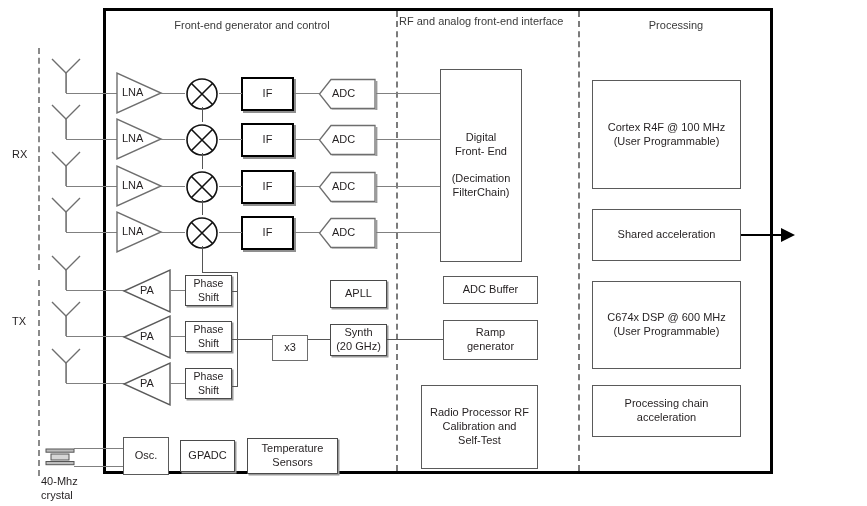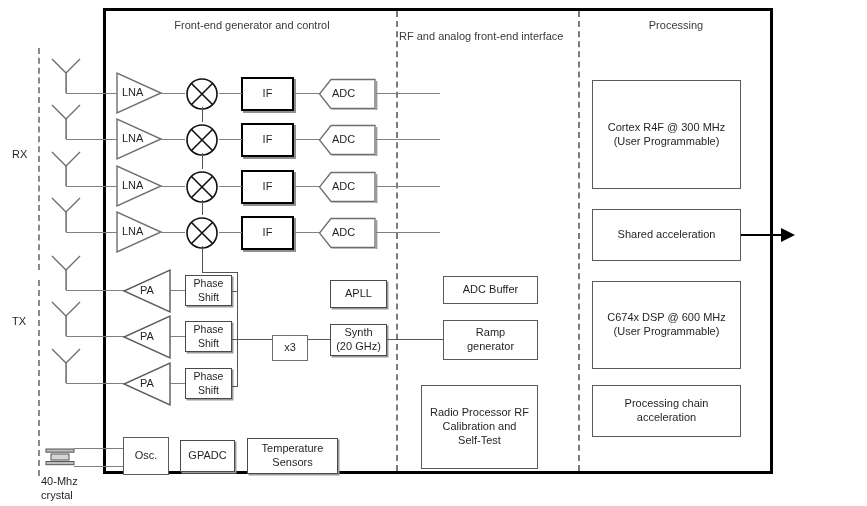--- a/index.html
+++ b/index.html
@@ -72,21 +72,21 @@
 <body>
 
 <div id="stage">
 
   <div class="abs chip-border" style="left:103px;top:8px;width:670px;height:466px;"></div>
 
   <div class="abs vdash" style="left:396px;top:11px;height:460px;"></div>
   <div class="abs vdash" style="left:578px;top:11px;height:460px;"></div>
 
   <div class="abs sec-title" style="left:110px;top:19px;width:284px;">Front-end generator and control</div>
-  <div class="abs sec-title" style="left:399px;top:30px;width:159px;text-align:center;">RF and analog front-end interface</div>
+  <div class="abs sec-title" style="left:399px;top:15px;width:159px;text-align:center;">RF and analog front-end interface</div>
   <div class="abs sec-title" style="left:581px;top:19px;width:190px;">Processing</div>
 
   <div class="abs" style="left:38px;top:48px;height:222px;border-left:2px dashed #8a8a8a;"></div>
   <div class="abs" style="left:38px;top:280px;height:196px;border-left:2px dashed #8a8a8a;"></div>
 
   <div class="side-label" style="left:12px;top:148px;">RX</div>
   <div class="side-label" style="left:12px;top:315px;">TX</div>
 
   <div class="ant" style="left:48px;top:57px;">
     <svg width="40" height="42" viewBox="0 0 40 42">
@@ -234,20 +234,25 @@
       <path d="M14 32.4 L58.4 32.4 L58.4 3 " fill="none" stroke="#9a9a9a" stroke-width="2"></path>
     </svg>
   </div>
   <div class="adc-label" style="left:332px;top:226px;">ADC</div>
 
   <div class="abs wire-h" style="left:376px;top:93px;width:64px;"></div>
   <div class="abs wire-h" style="left:376px;top:139px;width:64px;"></div>
   <div class="abs wire-h" style="left:376px;top:186px;width:64px;"></div>
   <div class="abs wire-h" style="left:376px;top:232px;width:64px;"></div>
 
+  <div class="abs box multiline" style="left:440px;top:69px;width:82px;height:193px;">Digital
+Front- End
+
+(Decimation
+FilterChain)</div>
 
   <div class="ant" style="left:48px;top:254px;">
     <svg width="40" height="42" viewBox="0 0 40 42">
       <path d="M4 2 L18 16 L32 2" fill="none" stroke="#6e6e6e" stroke-width="1.4"></path>
       <path d="M18 16 L18 36" fill="none" stroke="#6e6e6e" stroke-width="1.4"></path>
     </svg>
   </div>
   <div class="abs wire-h" style="left:66px;top:290px;width:60px;"></div>
   <div class="abs wire-v" style="left:66px;top:270px;height:20px;"></div>
 
@@ -317,21 +322,21 @@
 
   <div class="abs wire-h dark" style="left:387px;top:339px;width:57px;"></div>
 
   <div class="abs box" style="left:443px;top:276px;width:95px;height:28px;">ADC Buffer</div>
   <div class="abs box multiline" style="left:443px;top:320px;width:95px;height:40px;">Ramp
 generator</div>
   <div class="abs box multiline" style="left:421px;top:385px;width:117px;height:84px;">Radio Processor RF
 Calibration and
 Self-Test</div>
 
-  <div class="abs box multiline" style="left:592px;top:80px;width:149px;height:109px;">Cortex R4F @ 300 MHz
+  <div class="abs box multiline" style="left:592px;top:80px;width:149px;height:109px;">Cortex R4F @ 100 MHz
 (User Programmable)</div>
   <div class="abs box" style="left:592px;top:209px;width:149px;height:52px;">Shared acceleration</div>
   <div class="abs box multiline" style="left:592px;top:281px;width:149px;height:88px;">C674x DSP @ 600 MHz
 (User Programmable)</div>
   <div class="abs box multiline" style="left:592px;top:385px;width:149px;height:52px;">Processing chain
 acceleration</div>
 
   <div class="abs wire-h black" style="left:741px;top:234px;width:44px;"></div>
   <div class="abs" style="left:781px;top:227px;">
     <svg width="16" height="16" viewBox="0 0 16 16">

